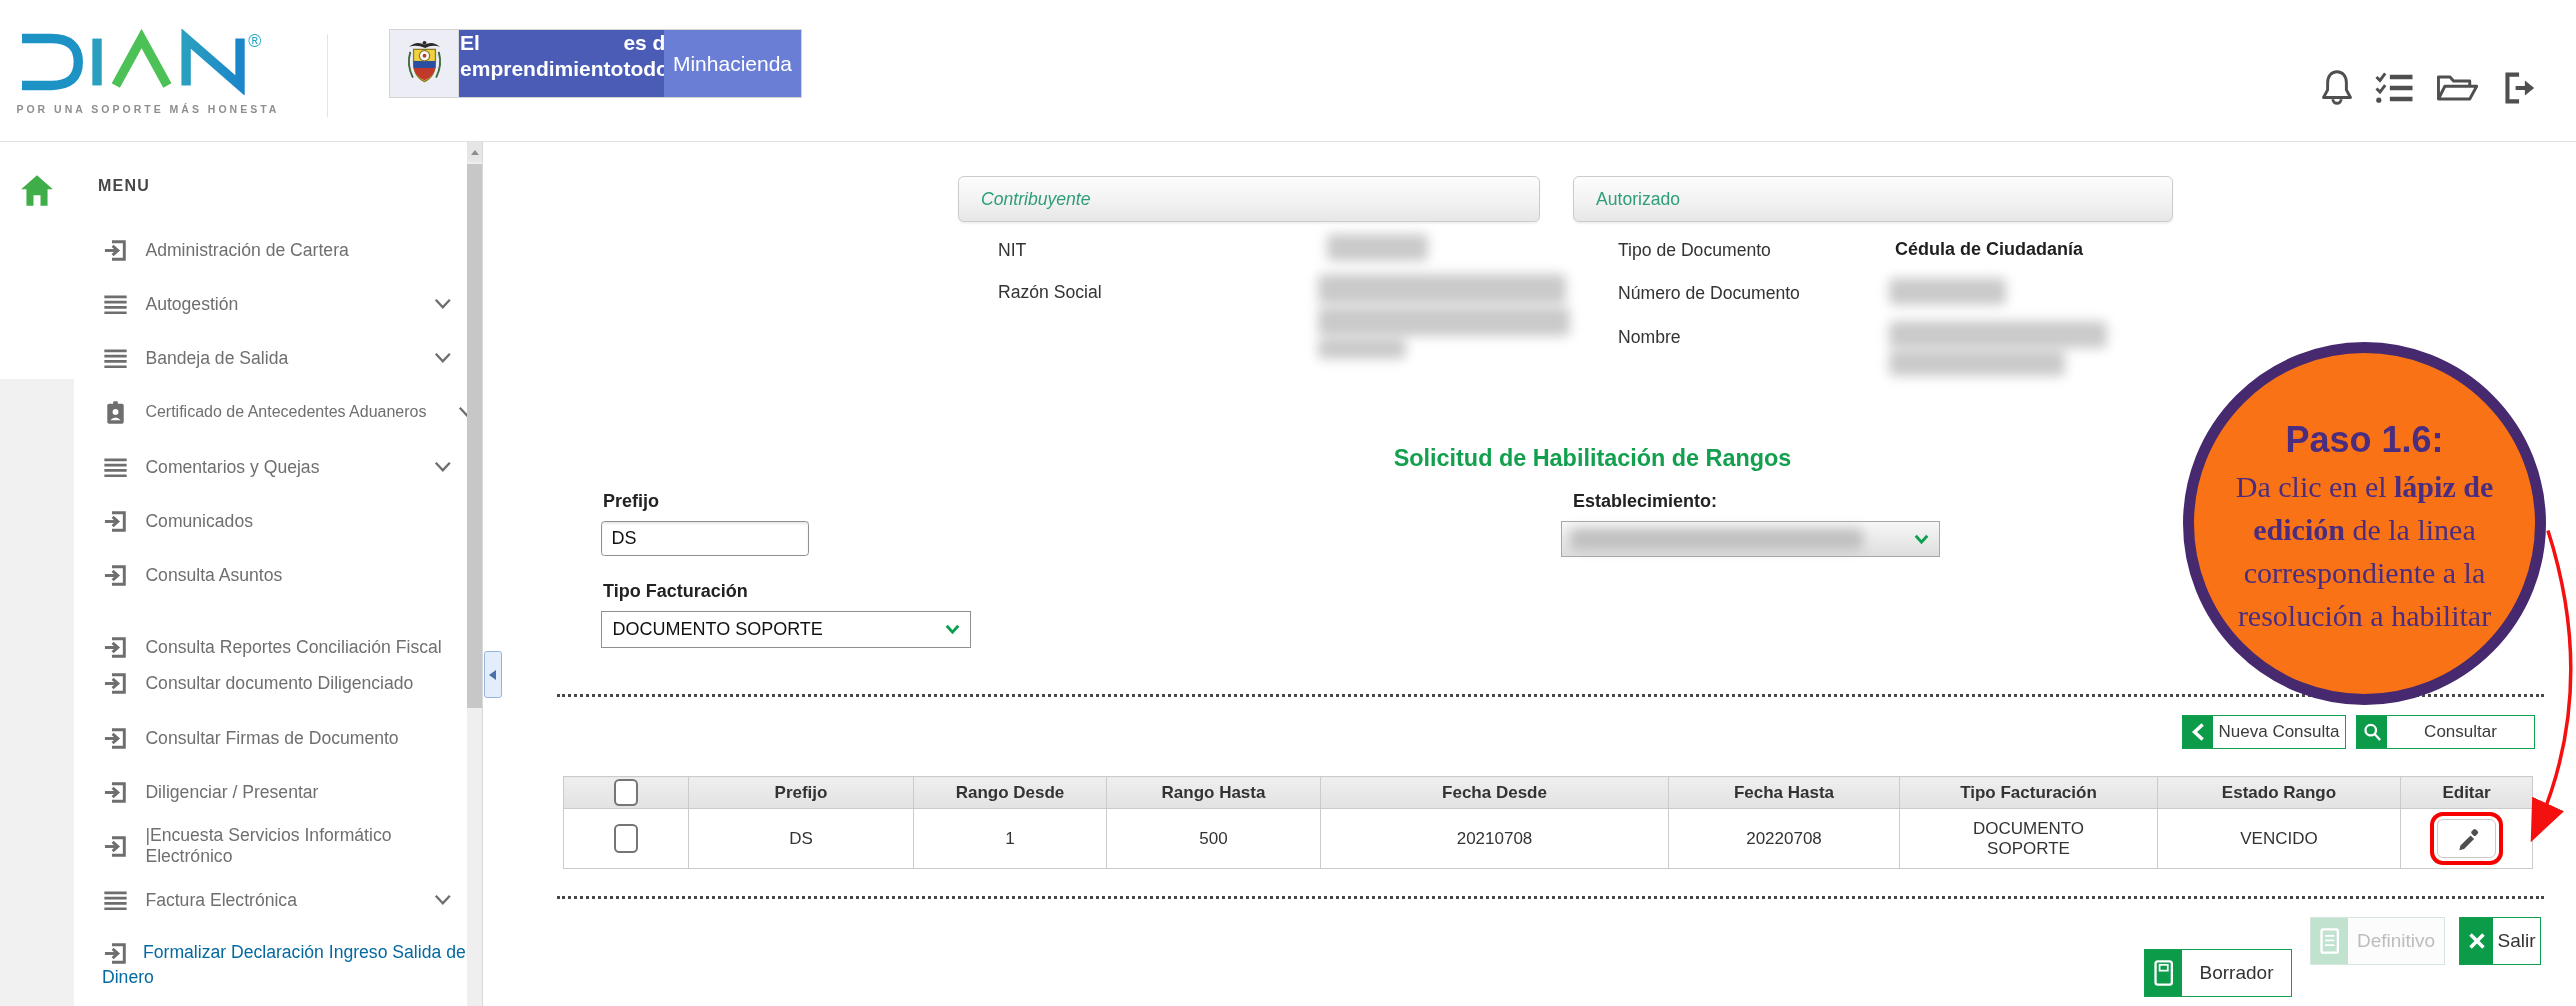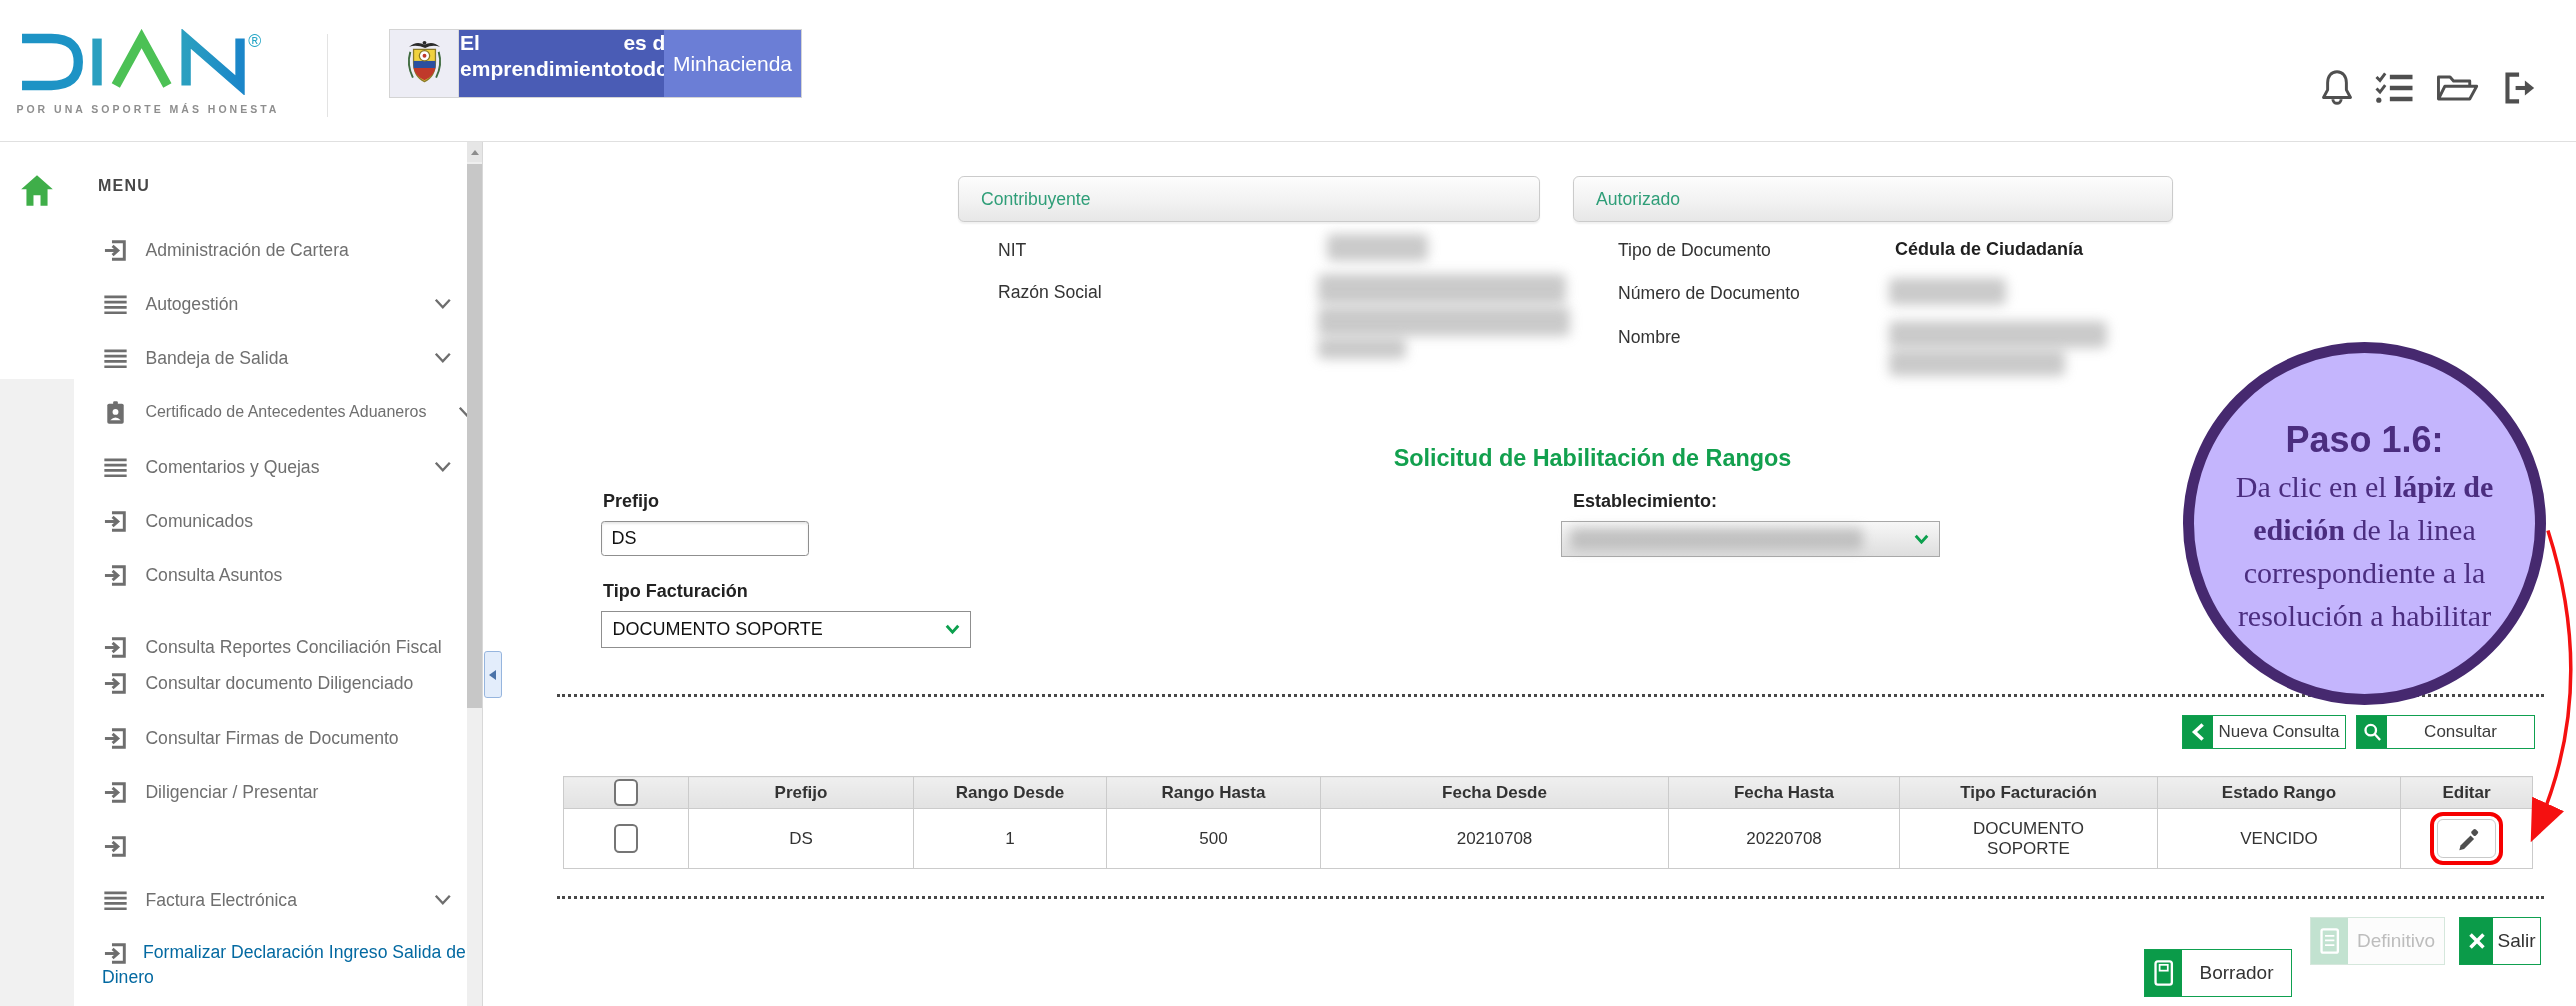--- a/index.html
+++ b/index.html
@@ -69,21 +69,21 @@
   th, td { border:1.2px solid #cbcbcb; text-align:center; vertical-align:middle; overflow:hidden; }
   thead th { background:linear-gradient(180deg,#efefef,#e2e2e2); height:32px; font-size:17px; color:#333; }
   tbody td { background:#fff; height:60px; font-size:17px; color:#333; }
   .cb { width:23.4px; height:29px; border:2.3px solid #757575; border-radius:5.3px; background:#fff; margin:0 auto; cursor:pointer; }
   .cb-h { width:24.6px; height:27px; }
   .redbox { display:inline-block; border:4.1px solid #f60000; border-radius:13px; padding:2.9px; }
   .pencil-btn { width:59px; height:39px; background:#fff; border:1.2px solid #c9c9c9; border-radius:5.9px; display:flex; align-items:center; justify-content:center; cursor:pointer; }
 
   
   .paso-circle { position:absolute; left:2183px; top:342px; width:363px; height:363px; border:11.7px solid #46296f; border-radius:50%;
-                 background:#c4b5fd; z-index:5; text-align:center; color:#4b2d7f; }
+                 background:#f97316; z-index:5; text-align:center; color:#4b2d7f; }
   .paso-title { margin-top:66px; font-size:36px; font-weight:bold; }
   .paso-body { width:328px; margin:3.5px auto 0 auto; font-size:30px; line-height:43px;font-family:Liberation Serif, serif; }
   .arrow-svg { position:absolute; left:2424px; top:340px; width:152px; height:527px; z-index:6; overflow:visible; }
 </style>
 </head>
 <body>
 
 <div class="topbar">
 
   <div class="abs" style="left:15px; top:29px;">
@@ -250,20 +250,21 @@
       <path d="M18 15 L27 23 L18 31" fill="none" stroke="#6e6e6e" stroke-width="5"></path>
     </svg>
   <span>Diligenciar / Presentar</span>
 </div>
 <div class="mi" style="top:819px;">
   <svg class="ic" viewBox="0 0 46 46">
       <path d="M17 8 H38 V38 H17" fill="none" stroke="#6e6e6e" stroke-width="5"></path>
       <path d="M5 23 H24" stroke="#6e6e6e" stroke-width="5"></path>
       <path d="M18 15 L27 23 L18 31" fill="none" stroke="#6e6e6e" stroke-width="5"></path>
     </svg>
+  <span>|Encuesta Servicios Informático Electrónico</span>
 </div>
 <div class="mi" style="top:873px;">
   <svg class="ic" viewBox="0 0 46 46">
       <path d="M4 10 H42 M4 19 H42 M4 28 H42 M4 37 H42" stroke="#6e6e6e" stroke-width="4.5"></path>
     </svg>
   <span>Factura Electrónica</span>
   <svg class="chev" width="17.6" height="11.7" viewBox="0 0 30 20">
       <path d="M3 3 L15 16 L27 3" fill="none" stroke="#6e6e6e" stroke-width="4"></path>
     </svg>
 </div>
@@ -274,21 +275,21 @@
       <path d="M18 15 L27 23 L18 31" fill="none" stroke="#6e6e6e" stroke-width="5"></path>
     </svg><span>Formalizar Declaración Ingreso Salida de Dinero</span>
 </div>
 
 <div class="sb-track"></div>
 <div class="sb-up"></div>
 <div class="sb-thumb"></div>
 <div class="sidebar-border"></div>
 <div class="collapse-handle"></div>
 
-<div class="phead" style="left:958px; width:582px;">
+<div class="phead" style="left:958px; width:582px;font-style:italic;">
   <span>Contribuyente</span>
 </div>
 <div class="phead" style="left:1573px; width:600px;">
   <span>Autorizado</span>
 </div>
 
 <div class="flabel" style="left:998px; top:240px;">NIT</div>
 <div class="blur" style="left:1327px; top:234px; width:101px; height:27px;"></div>
 
 <div class="flabel" style="left:998px; top:282px;">Razón Social</div>

